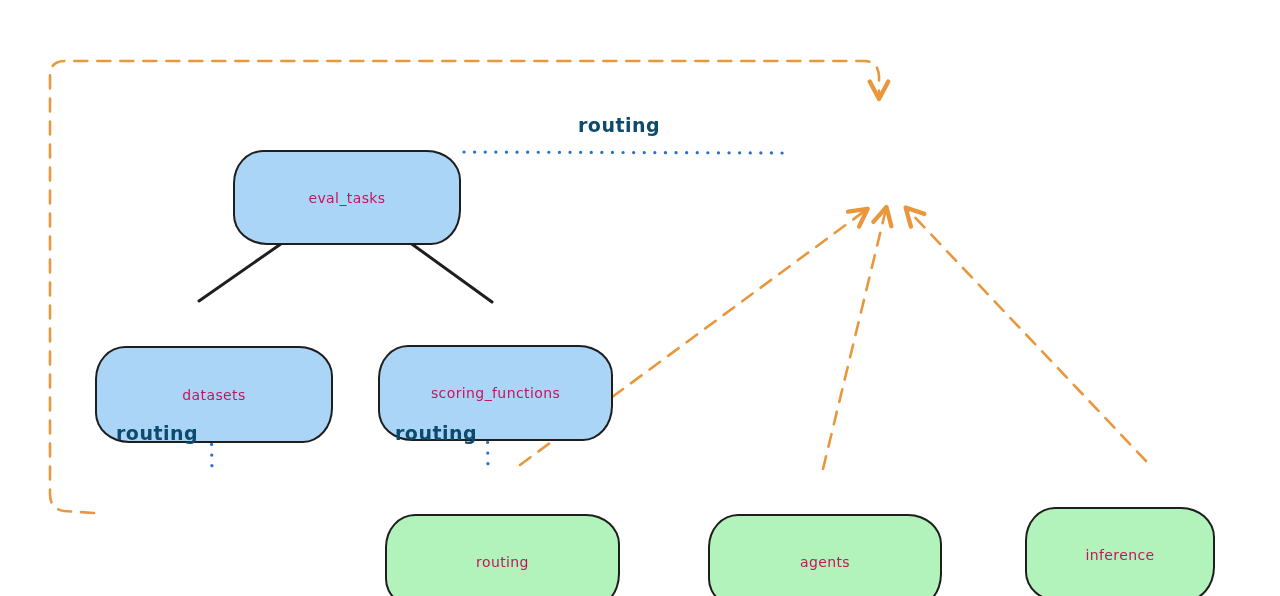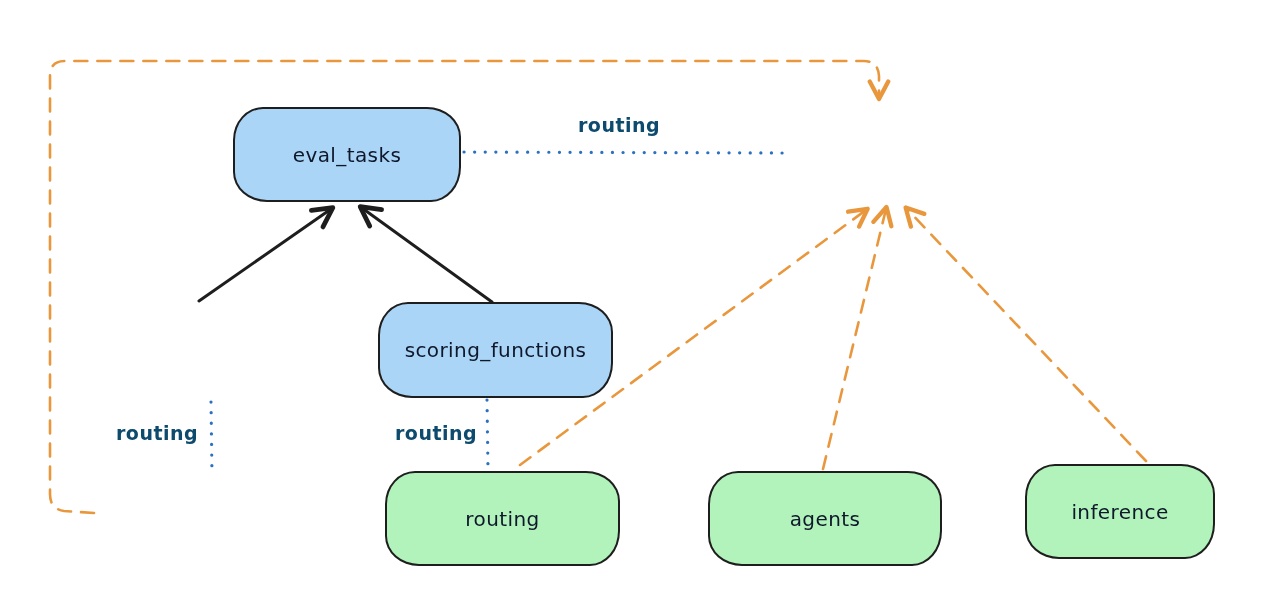--- a/index.html
+++ b/index.html
@@ -9,22 +9,23 @@
     background:#ffffff;
     overflow:hidden;
     font-family:"DejaVu Sans", sans-serif;
   }
   .edge-layer{position:absolute;left:0;top:0;width:1280px;height:596px;}
   .node{
     position:absolute;
     box-sizing:border-box;
     border:2.6px solid #1e1e1e;
     display:flex;align-items:center;justify-content:center;
-    font-size:20px;letter-spacing:0.4px;color:#0f172a;
+    font-size:14px;letter-spacing:0.4px;color:#be185d;
     border-radius:30px 34px 30px 34px / 33px 30px 35px 30px;
+    margin-top:43px;
   }
   .node.blue{background:#aad5f7;}
   .node.green{background:#b2f2bb;}
   .edge-label{
     position:absolute;
     color:#0c4a6e;
     font-size:19px;
     font-weight:600;
     letter-spacing:0.5px;
   }
@@ -56,20 +57,23 @@
     <path d="M1146,461 L907,209" stroke="#e9973d" stroke-width="2.6" stroke-dasharray="13 10" stroke-linecap="round" marker-end="url(#head-orange)"></path>
 
     <path d="M94,513 L64,511 Q50,509 50,494 L50,76 Q50,61 65,61 L864,61 Q878,61 879,76 L879,97" stroke="#e9973d" stroke-width="2.6" stroke-dasharray="13 10" stroke-linecap="round" marker-end="url(#head-orange)"></path>
   </svg>
 
   <div class="node blue" style="left:233px;top:107px;width:228px;height:95px;">
     <span>eval_tasks</span>
   </div>
 
 
+  <div class="node blue" style="left:95px;top:303px;width:238px;height:97px;">
+    <span>datasets</span>
+  </div>
 
   <div class="node blue" style="left:378px;top:302px;width:235px;height:96px;">
     <span>scoring_functions</span>
   </div>
 
 
   <div class="node green" style="left:385px;top:471px;width:235px;height:95px;">
     <span>routing</span>
   </div>
 

